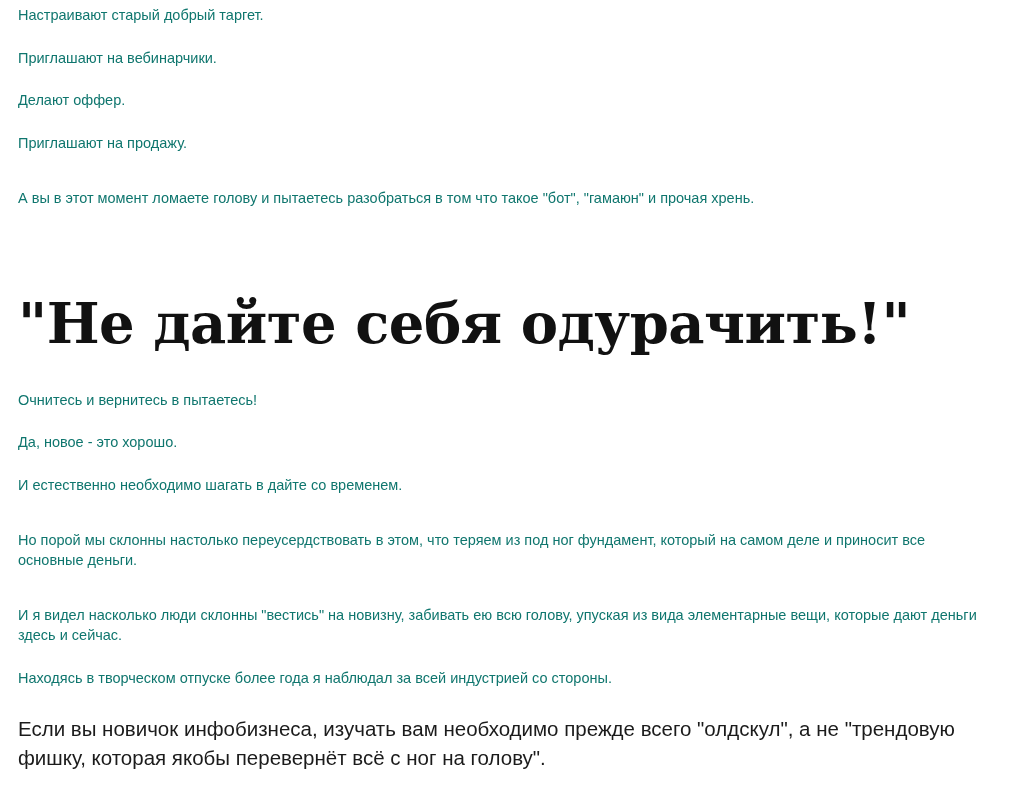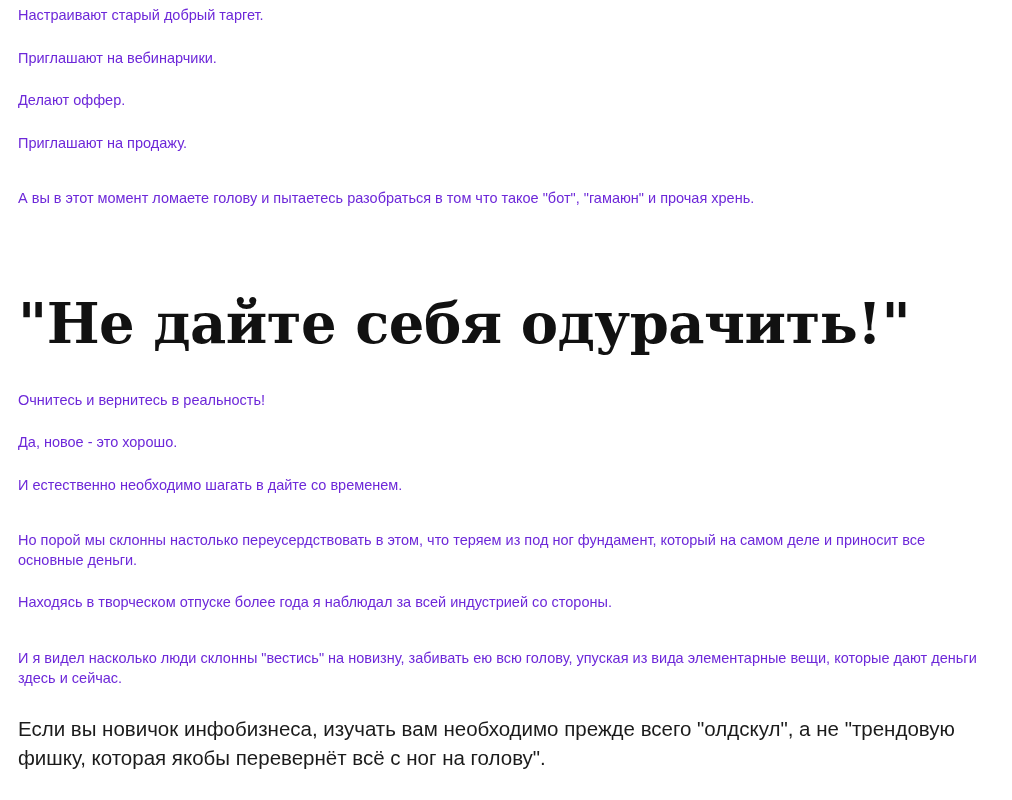--- a/index.html
+++ b/index.html
@@ -15,21 +15,21 @@
     overflow: hidden;
   }
   .page {
     width: 1012px;
     box-sizing: border-box;
     padding: 6px 18px 0 18px;
   }
   .para {
     font-size: 14.5px;
     line-height: 1.35;
-    color: #6d28d9;
+    color: #0f766e;
     margin: 0 0 23px 0;
     max-width: 975px;
   }
   .block-gap {
     height: 62px;
   }
   .headline {
     font-family: "DejaVu Serif", "Liberation Serif", serif;
     font-size: 56px;
     line-height: 1.05;
@@ -59,22 +59,22 @@
   <p class="para">Настраивают старый добрый таргет.</p>
   <p class="para">Приглашают на вебинарчики.</p>
   <p class="para">Делают оффер.</p>
   <p class="para">Приглашают на продажу.</p>
   <p class="para para-wide">А вы в этот момент ломаете голову и пытаетесь разобраться в том что такое "бот", "гамаюн" и прочая хрень.</p>
 
   <div class="block-gap"></div>
 
   <h1 class="headline">"Не дайте себя одурачить!"</h1>
 
-  <p class="para">Очнитесь и вернитесь в реальность!</p>
+  <p class="para">Очнитесь и вернитесь в пытаетесь!</p>
   <p class="para">Да, новое - это хорошо.</p>
   <p class="para">И естественно необходимо шагать в дайте со временем.</p>
   <p class="para para-wide">Но порой мы склонны настолько переусердствовать в этом, что теряем из под ног фундамент, который на самом деле и приносит все основные деньги.</p>
+  <p class="para para-wide">И я видел насколько люди склонны "вестись" на новизну, забивать ею всю голову, упуская из вида элементарные вещи, которые дают деньги здесь и сейчас.</p>
   <p class="para">Находясь в творческом отпуске более года я наблюдал за всей индустрией со стороны.</p>
-  <p class="para para-wide">И я видел насколько люди склонны "вестись" на новизну, забивать ею всю голову, упуская из вида элементарные вещи, которые дают деньги здесь и сейчас.</p>
 
   <p class="closing">Если вы новичок инфобизнеса, изучать вам необходимо прежде всего "олдскул", а не "трендовую фишку, которая якобы перевернёт всё с ног на голову".</p>
 
 </div>
 
 </body></html>

